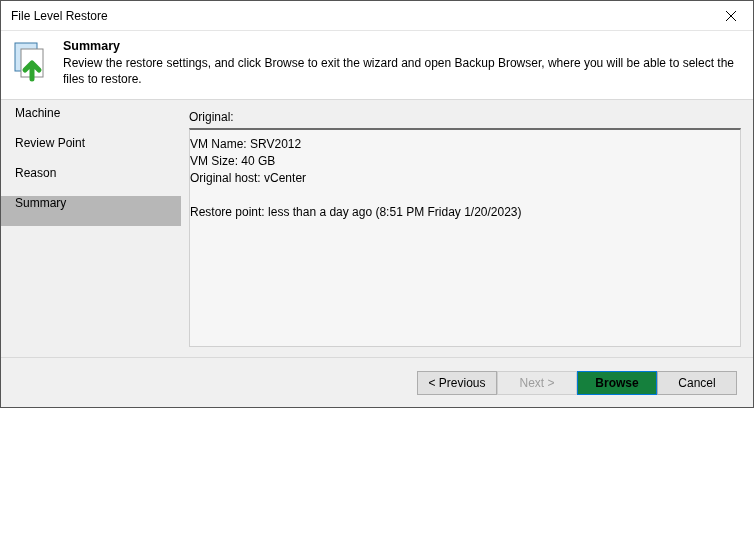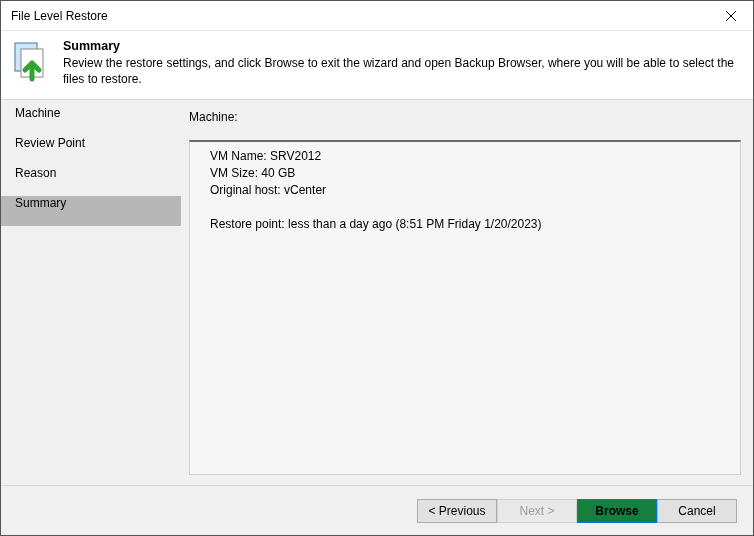--- a/index.html
+++ b/index.html
@@ -1,18 +1,18 @@
 <!DOCTYPE html>
 <html><head>
 <meta charset="utf-8">
 <style>
   * { box-sizing: border-box; }
   html, body { margin: 0; padding: 0; font-family: "Segoe UI", Tahoma, sans-serif; font-size: 12px; color: #000; }
   .window {
-    width: 754px; height: 536px;
+    width: 754px; height: 408px;
     border: 1px solid #555;
     background: #fff;
     display: flex; flex-direction: column;
     position: relative;
   }
   .titlebar {
     height: 30px;
     display: flex; align-items: center; justify-content: space-between;
     padding: 0 0 0 10px;
     border-bottom: 1px solid #e5e5e5;
@@ -61,26 +61,25 @@
     min-height: 0;
   }
   .summary-label { font-size: 12px; margin-bottom: 4px; }
   .summary-box {
     flex: 1;
     background: #f6f6f6;
     border-top: 2px solid #6b6b6b;
     border-left: 1px solid #d0d0d0;
     border-right: 1px solid #d0d0d0;
     border-bottom: 1px solid #d0d0d0;
-    padding: 6px 20px;
+    padding: 6px 0;
     font-size: 12px;
     line-height: 1.4;
     white-space: pre-line;
     overflow: auto;
-    margin-top: 12px;
   }
   .footer {
     height: 50px;
     flex: 0 0 50px;
     background: #f0f0f0;
     border-top: 1px solid #d9d9d9;
     display: flex; align-items: center; justify-content: flex-end;
     padding: 0 16px; gap: 0;
   }
   .btn {
@@ -143,21 +142,21 @@
       </div>
       <div class="sidebar-item">
         <span>Reason</span>
       </div>
       <div class="sidebar-item active">
         <span>Summary</span>
       </div>
     </div>
 
     <div class="main">
-      <div class="summary-label">Machine:</div>
+      <div class="summary-label">Original:</div>
       <div class="summary-box" id="summary-box">VM Name: SRV2012
 VM Size: 40 GB
 Original host: vCenter
 
 Restore point: less than a day ago (8:51 PM Friday 1/20/2023)</div>
     </div>
   </div>
 
   <div class="footer">
     <div class="btn">

